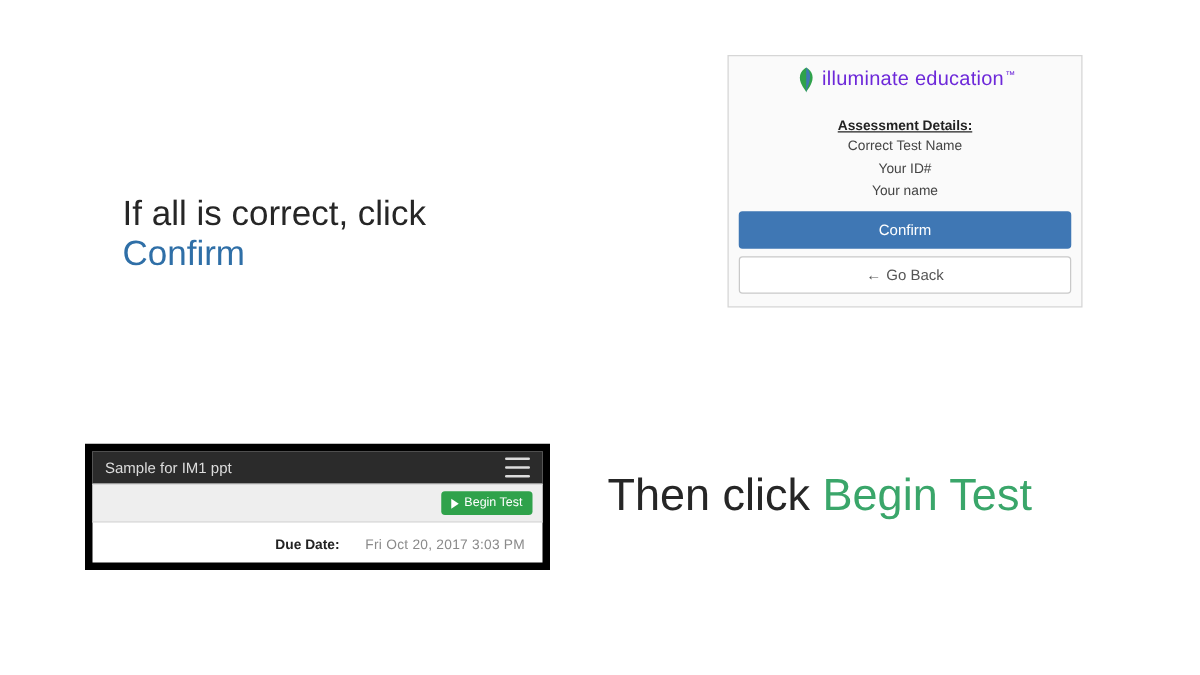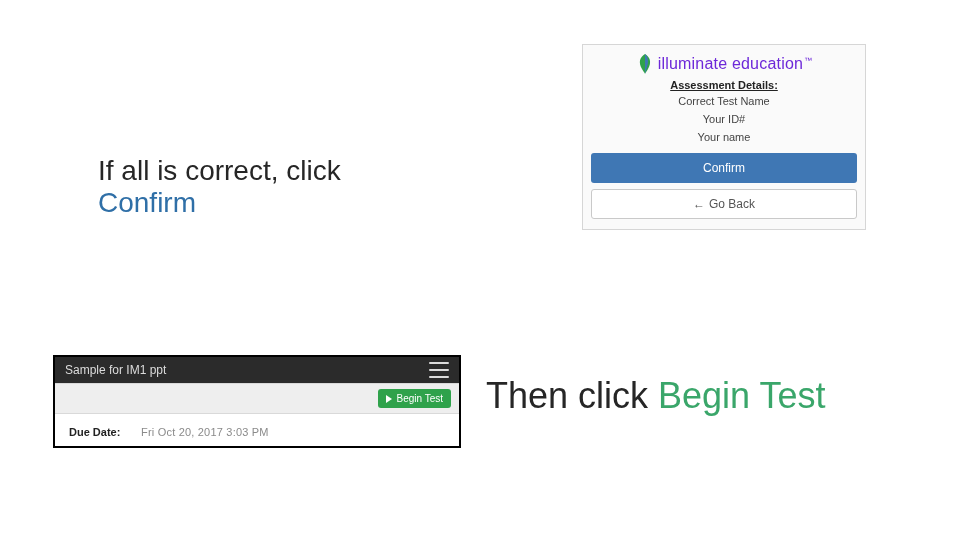--- a/index.html
+++ b/index.html
@@ -66,21 +66,21 @@
     font-size: 8px;
     vertical-align: super;
     margin-left: 1px;
   }
   .leaf-icon svg { display: block; }
 
   .section-heading {
     font-weight: 700;
     text-decoration: underline;
     font-size: 11px;
-    margin: 0 0 4px;
+    margin: 16px 0 4px;
     color: #222;
   }
   .section-value {
     font-size: 11px;
     margin-bottom: 6px;
   }
   .confirm-btn {
     display: block;
     width: calc(100% - 16px);
     margin: 10px 8px 6px;
@@ -107,24 +107,24 @@
     padding: 7px 0;
     border: 1px solid #c9c9c9;
     border-radius: 3px;
     cursor: pointer;
   }
   .arrow-left { font-size: 12px; line-height: 1; }
 
   
   .begin-panel {
     position: absolute;
-    left: 53px;
+    left: 68px;
     top: 355px;
-    width: 408px;
-    border: 2px solid #000000;
+    width: 372px;
+    border: 6px solid #000000;
     background: #ffffff;
     font-size: 11px;
     color: #444;
   }
   .begin-header {
     background: #2b2b2b;
     color: #dcdcdc;
     display: flex;
     align-items: center;
     justify-content: space-between;
@@ -174,21 +174,21 @@
 
   .info-rows { padding: 6px 0 2px; }
   .info-row {
     display: flex;
     align-items: center;
     gap: 10px;
     padding: 6px 14px;
     border-top: 1px solid #eee;
     font-size: 11px;
   }
-  .info-row:first-child { border-top: none; }
+  .info-row:first-child { border-top: none; justify-content: flex-end; }
   .info-label {
     font-weight: 700;
     color: #222;
     min-width: 62px;
   }
   .info-value {
     color: #8a8a8a;
     letter-spacing: 0.2px;
   }
 </style>

